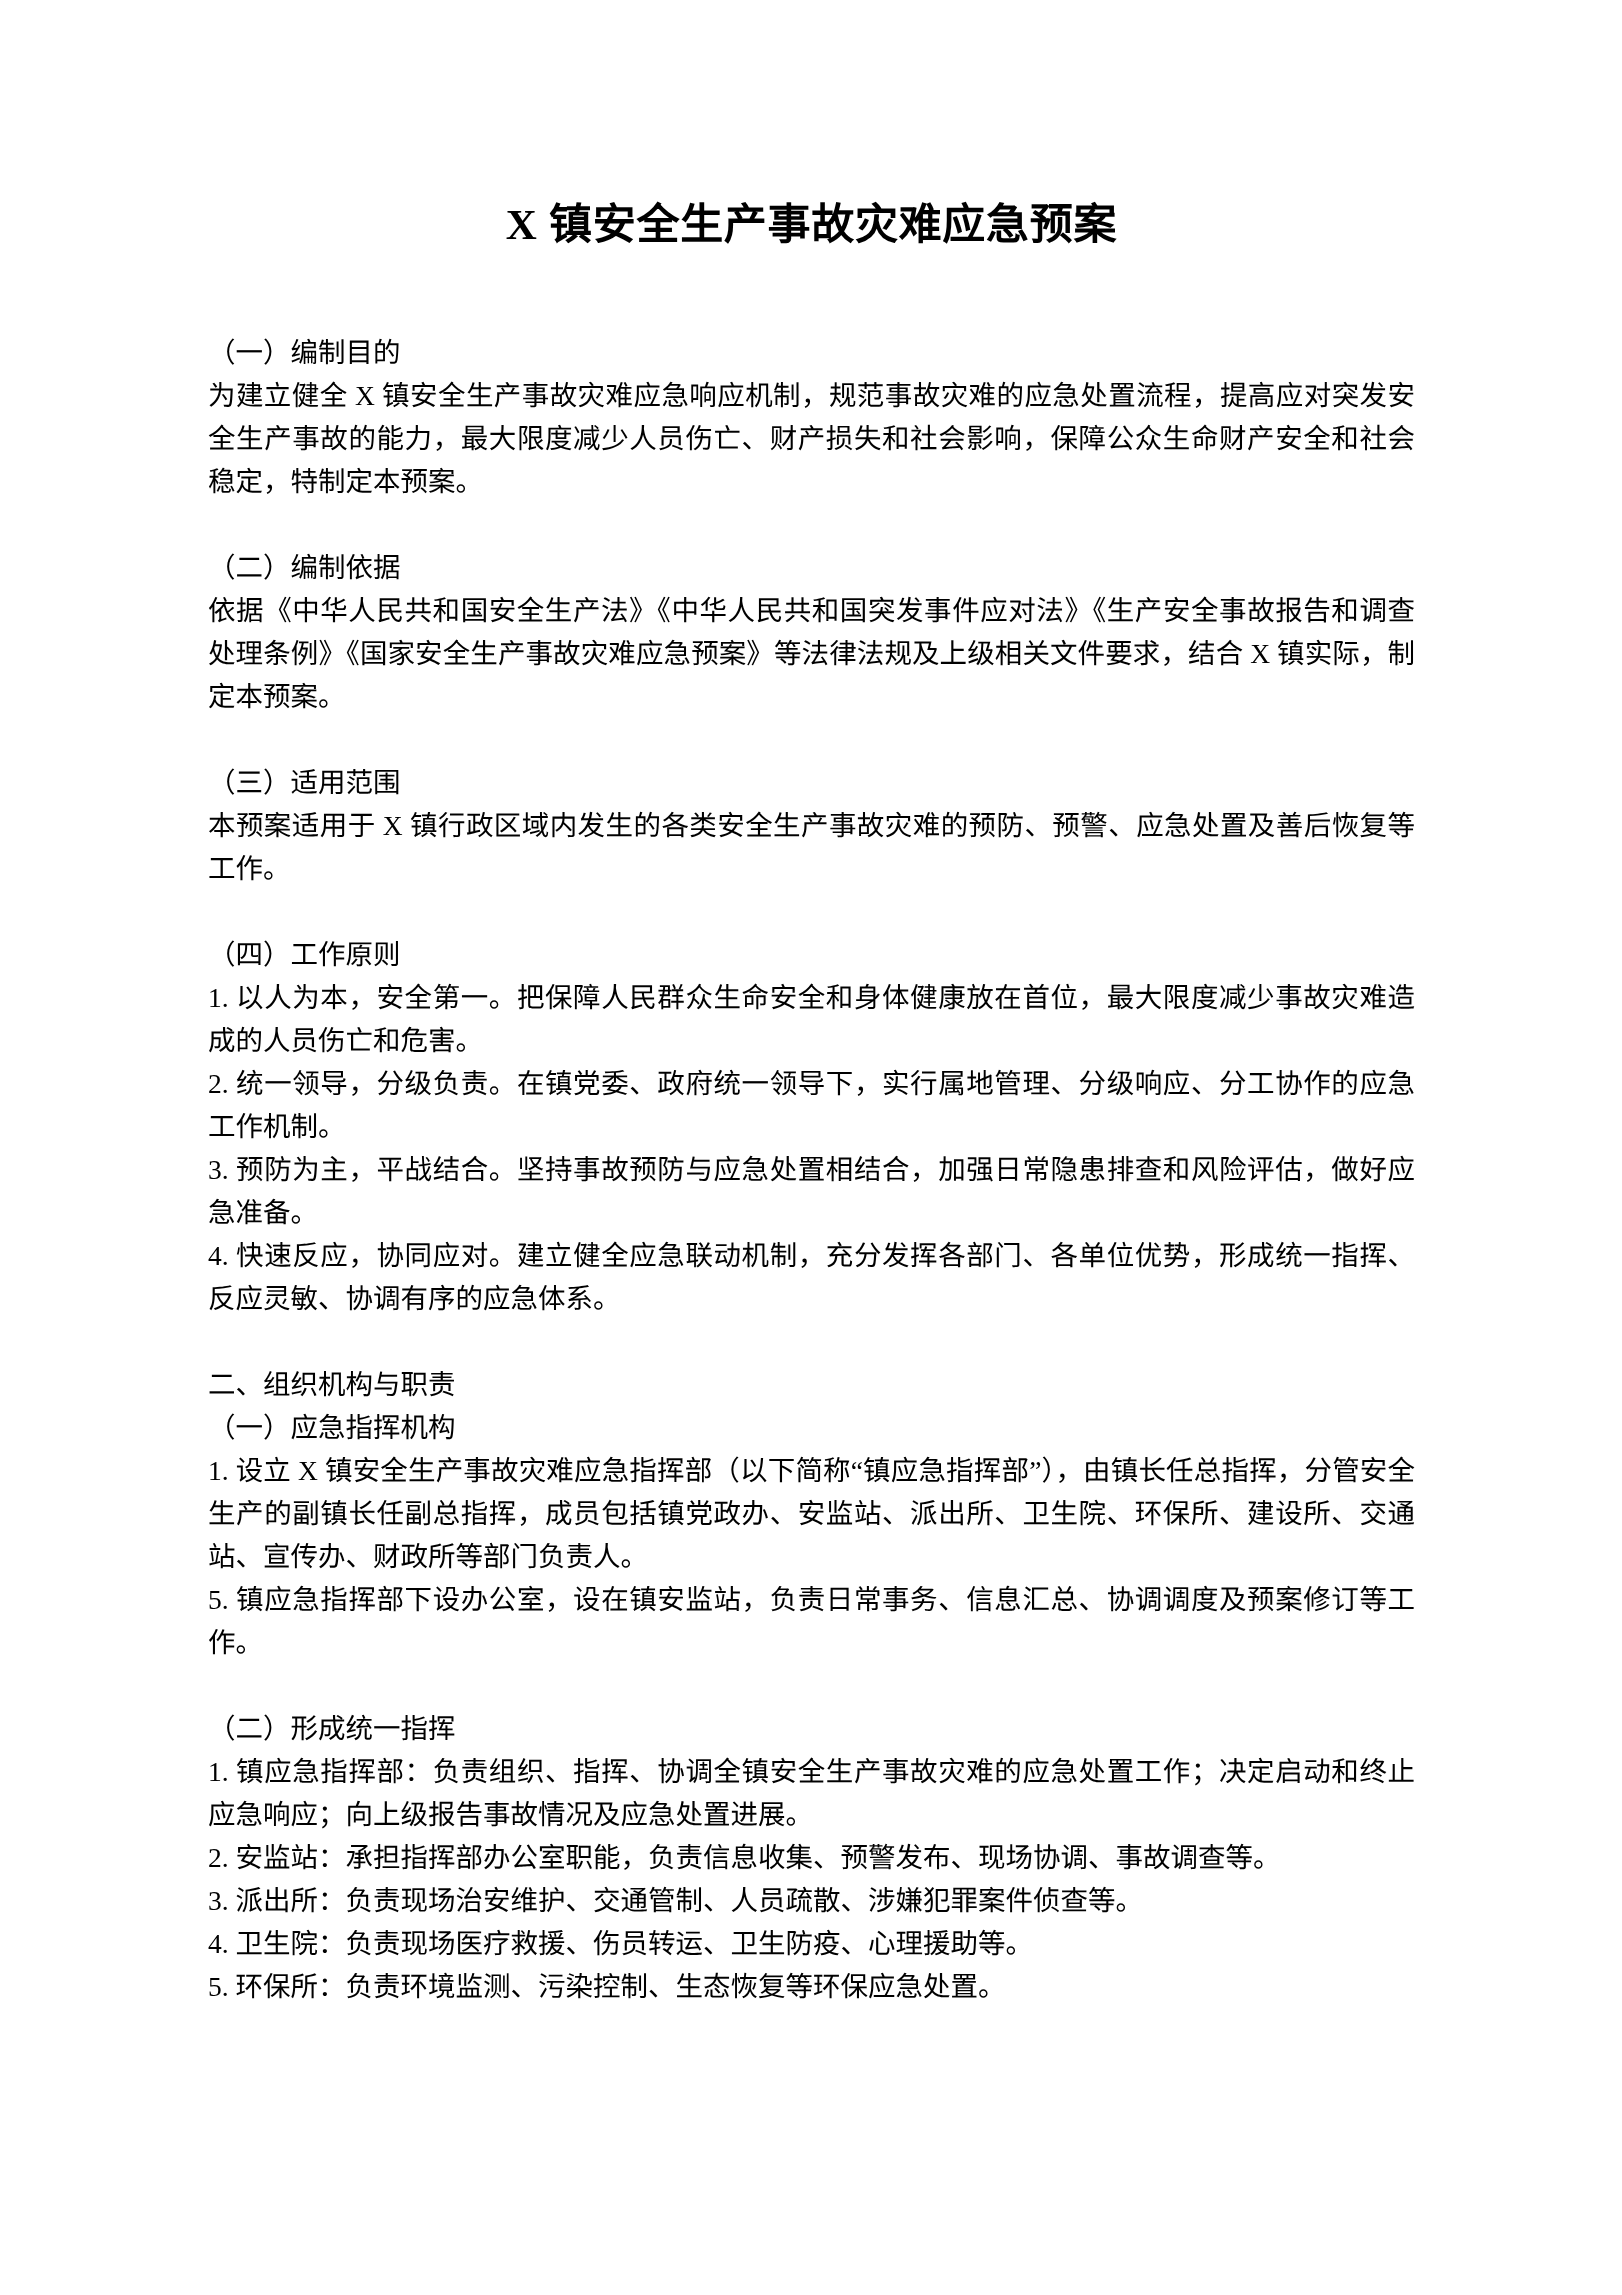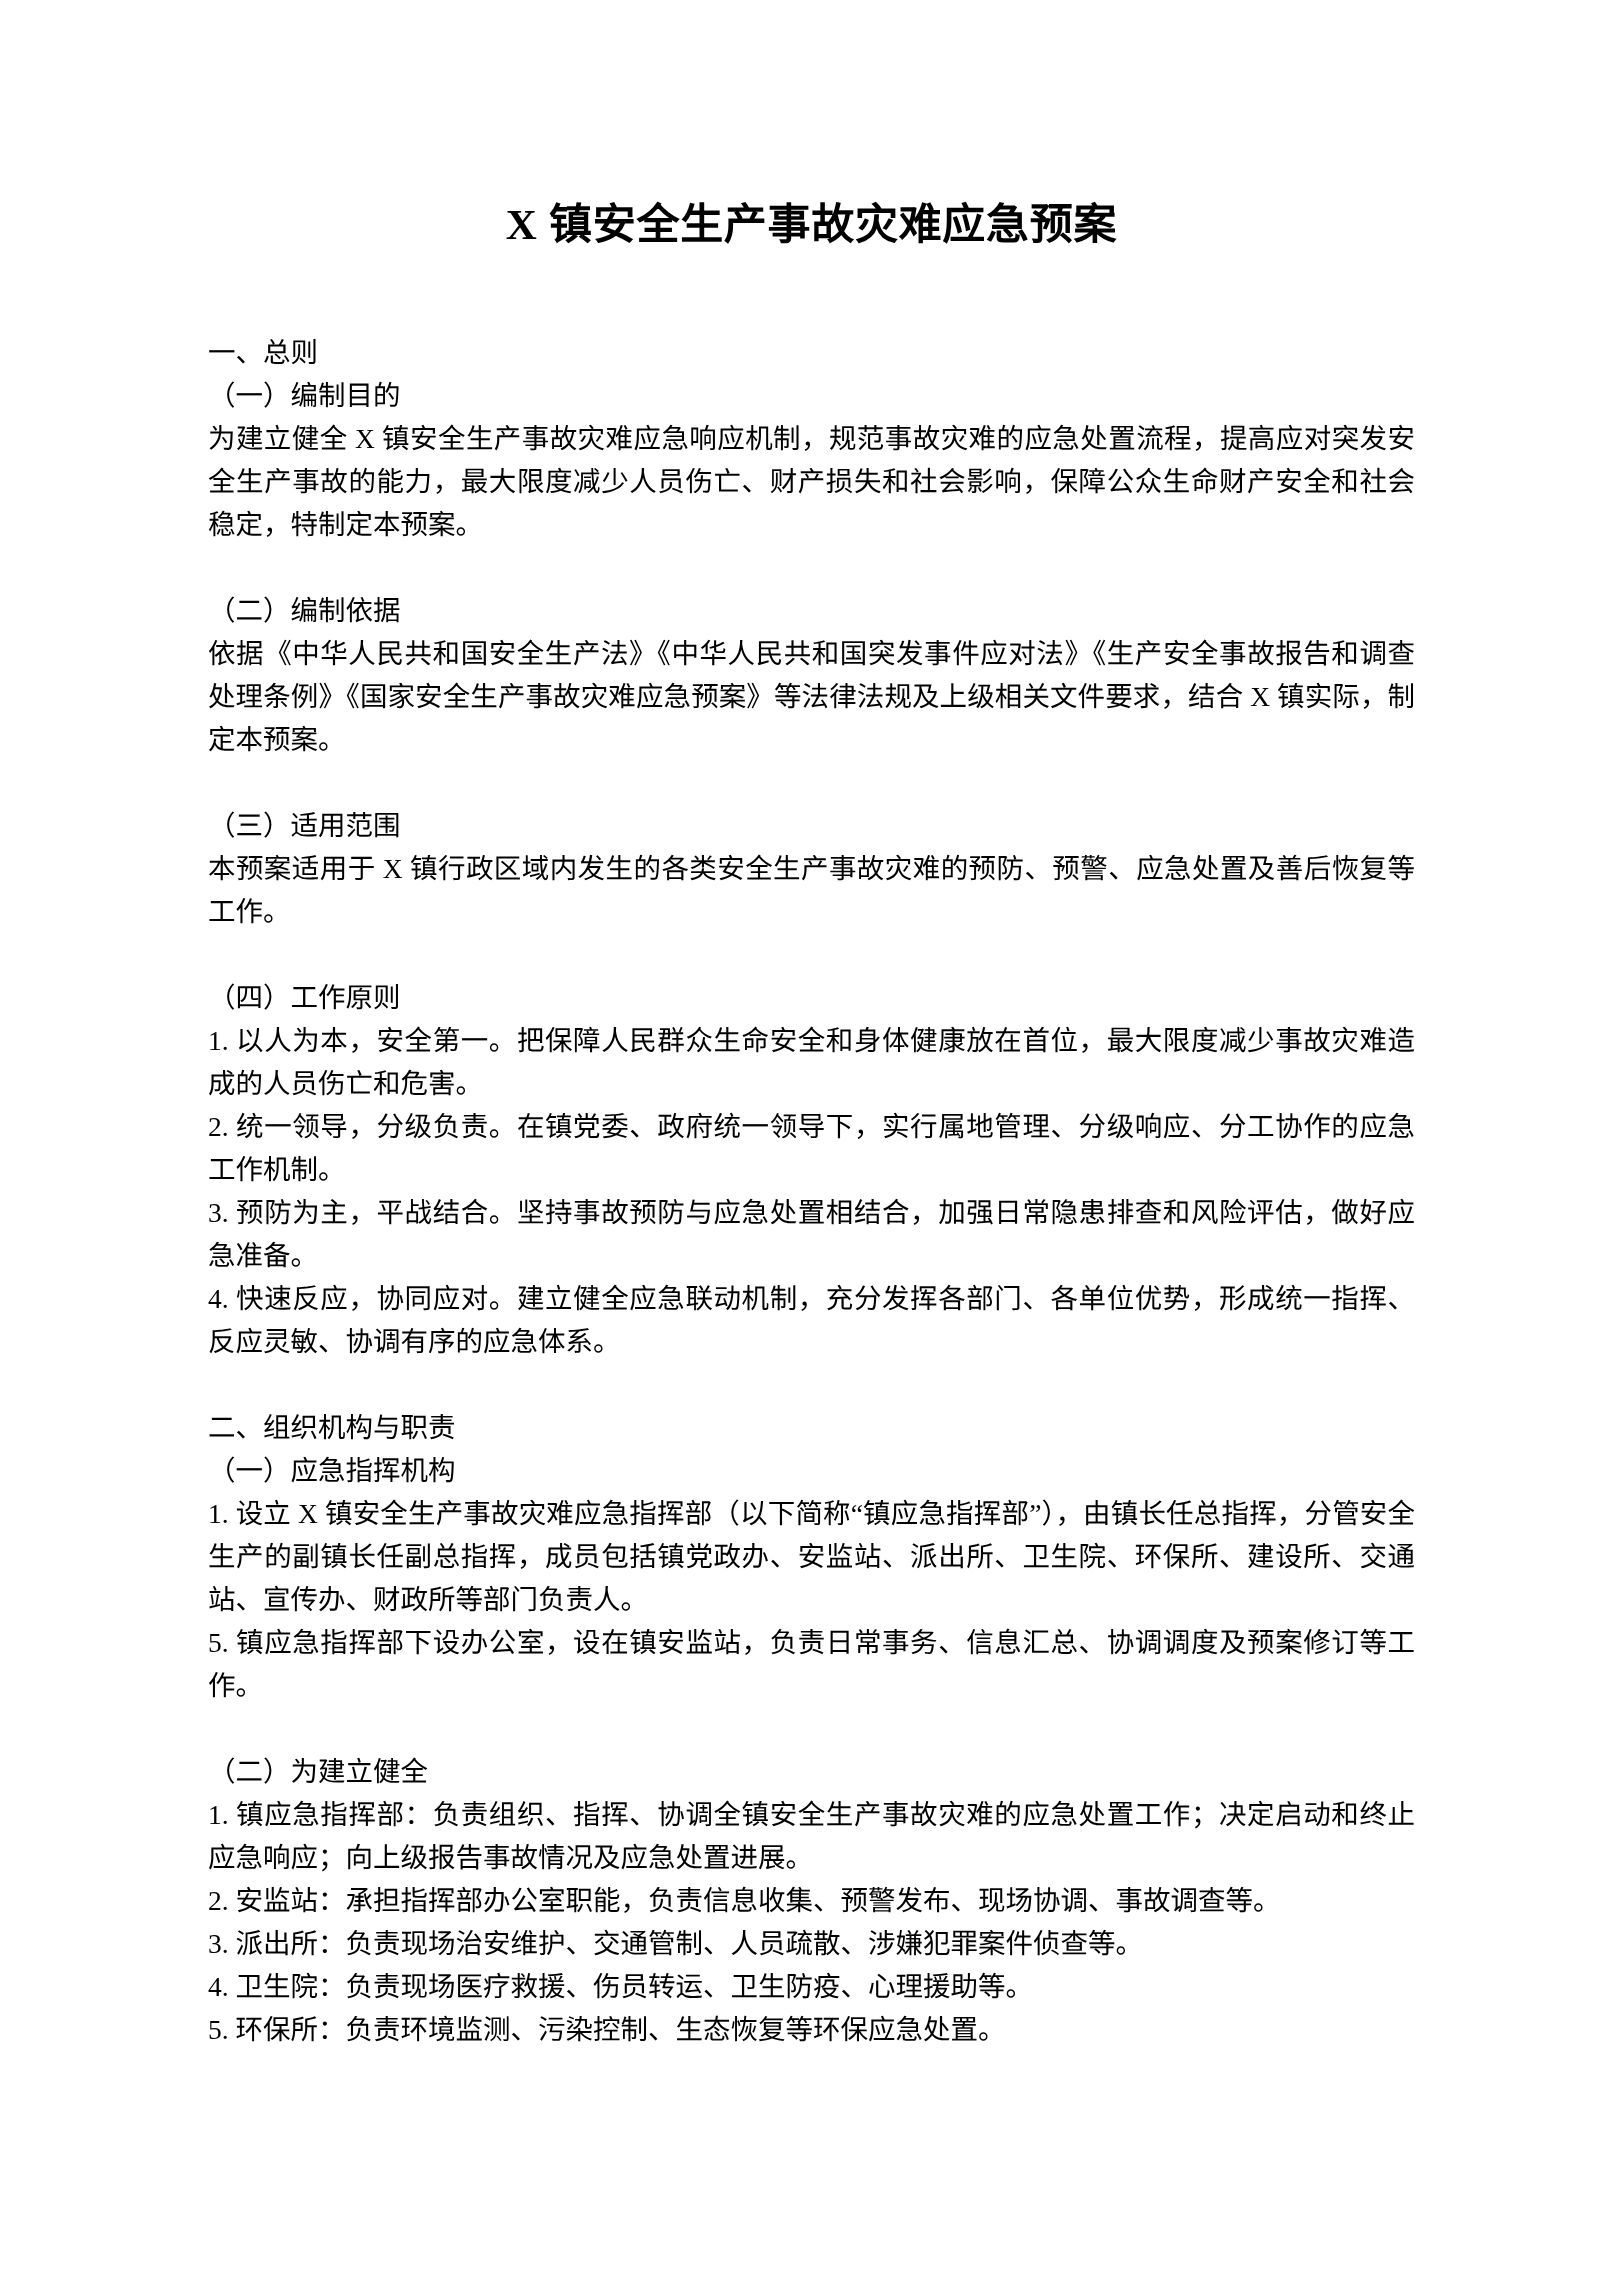--- a/index.html
+++ b/index.html
@@ -45,21 +45,20 @@
   }
 </style>
 </head>
 <body>
 
 <div class="page">
 
   <h1 class="doc-title">X 镇安全生产事故灾难应急预案</h1>
 
   <div class="block">
-    <p class="line">一、总则</p>
     <p class="line">（一）编制目的</p>
     <p class="line">为建立健全 X 镇安全生产事故灾难应急响应机制，规范事故灾难的应急处置流程，提高应对突发安全生产事故的能力，最大限度减少人员伤亡、财产损失和社会影响，保障公众生命财产安全和社会稳定，特制定本预案。</p>
   </div>
 
   <div class="block">
     <p class="line">（二）编制依据</p>
     <p class="line">依据《中华人民共和国安全生产法》《中华人民共和国突发事件应对法》《生产安全事故报告和调查处理条例》《国家安全生产事故灾难应急预案》等法律法规及上级相关文件要求，结合 X 镇实际，制定本预案。</p>
   </div>
 
   <div class="block">
@@ -76,21 +75,21 @@
   </div>
 
   <div class="block">
     <p class="line">二、组织机构与职责</p>
     <p class="line">（一）应急指挥机构</p>
     <p class="line">1. 设立 X 镇安全生产事故灾难应急指挥部（以下简称“镇应急指挥部”），由镇长任总指挥，分管安全生产的副镇长任副总指挥，成员包括镇党政办、安监站、派出所、卫生院、环保所、建设所、交通站、宣传办、财政所等部门负责人。</p>
     <p class="line">5. 镇应急指挥部下设办公室，设在镇安监站，负责日常事务、信息汇总、协调调度及预案修订等工作。</p>
   </div>
 
   <div class="block">
-    <p class="line">（二）为建立健全</p>
+    <p class="line">（二）形成统一指挥</p>
     <p class="line">1. 镇应急指挥部：负责组织、指挥、协调全镇安全生产事故灾难的应急处置工作；决定启动和终止应急响应；向上级报告事故情况及应急处置进展。</p>
     <p class="line">2. 安监站：承担指挥部办公室职能，负责信息收集、预警发布、现场协调、事故调查等。</p>
     <p class="line">3. 派出所：负责现场治安维护、交通管制、人员疏散、涉嫌犯罪案件侦查等。</p>
     <p class="line">4. 卫生院：负责现场医疗救援、伤员转运、卫生防疫、心理援助等。</p>
     <p class="line">5. 环保所：负责环境监测、污染控制、生态恢复等环保应急处置。</p>
   </div>
 
 </div>
 
 

